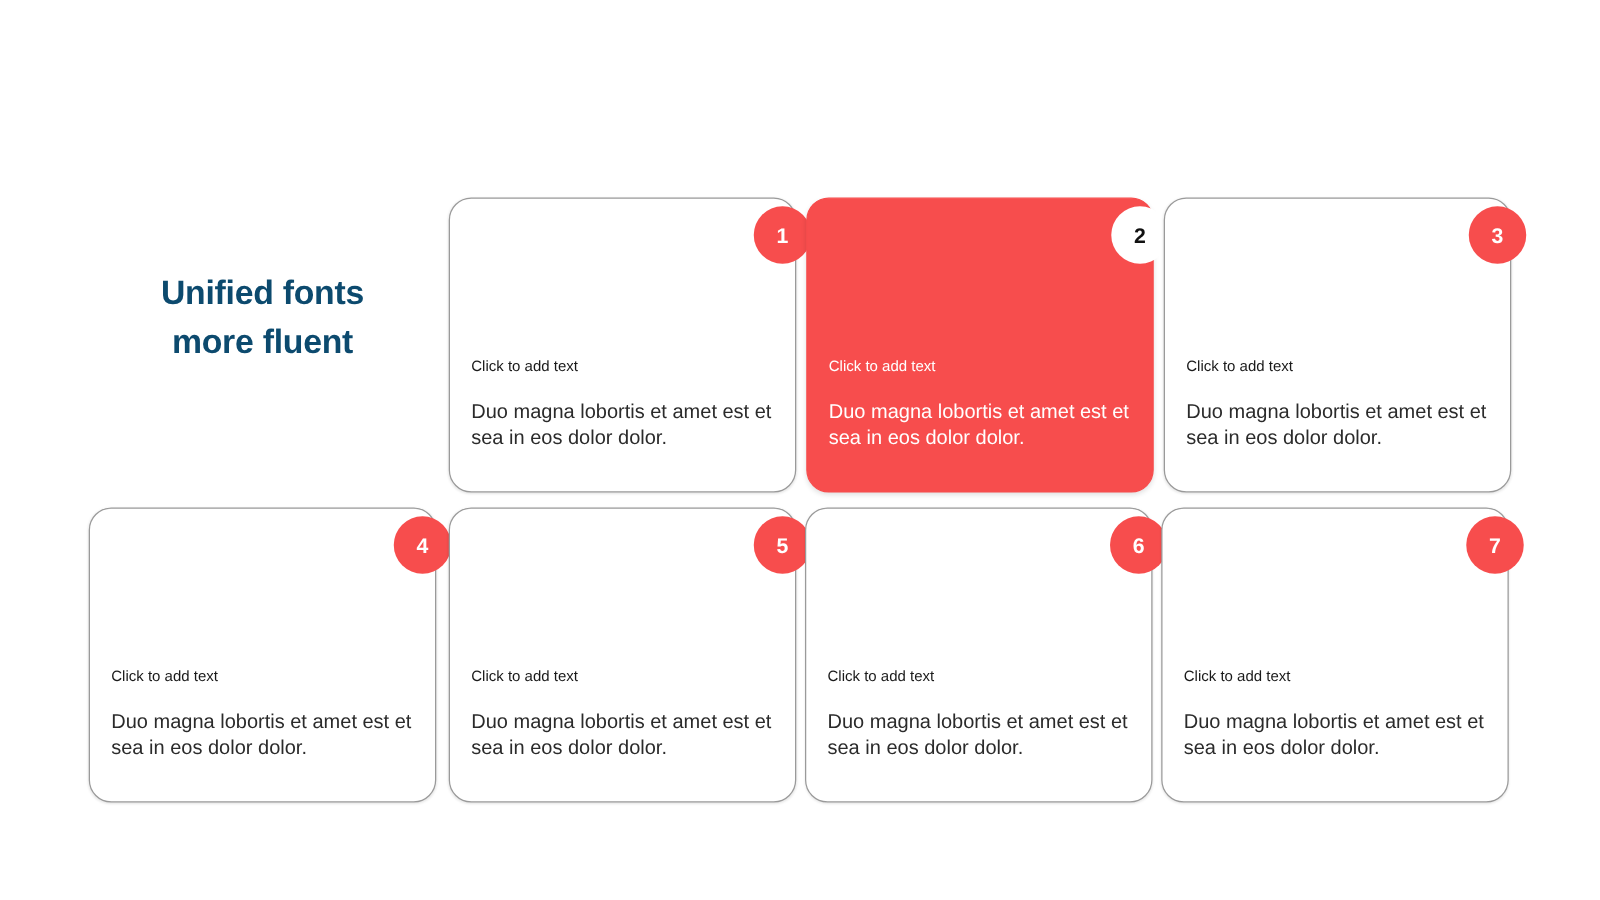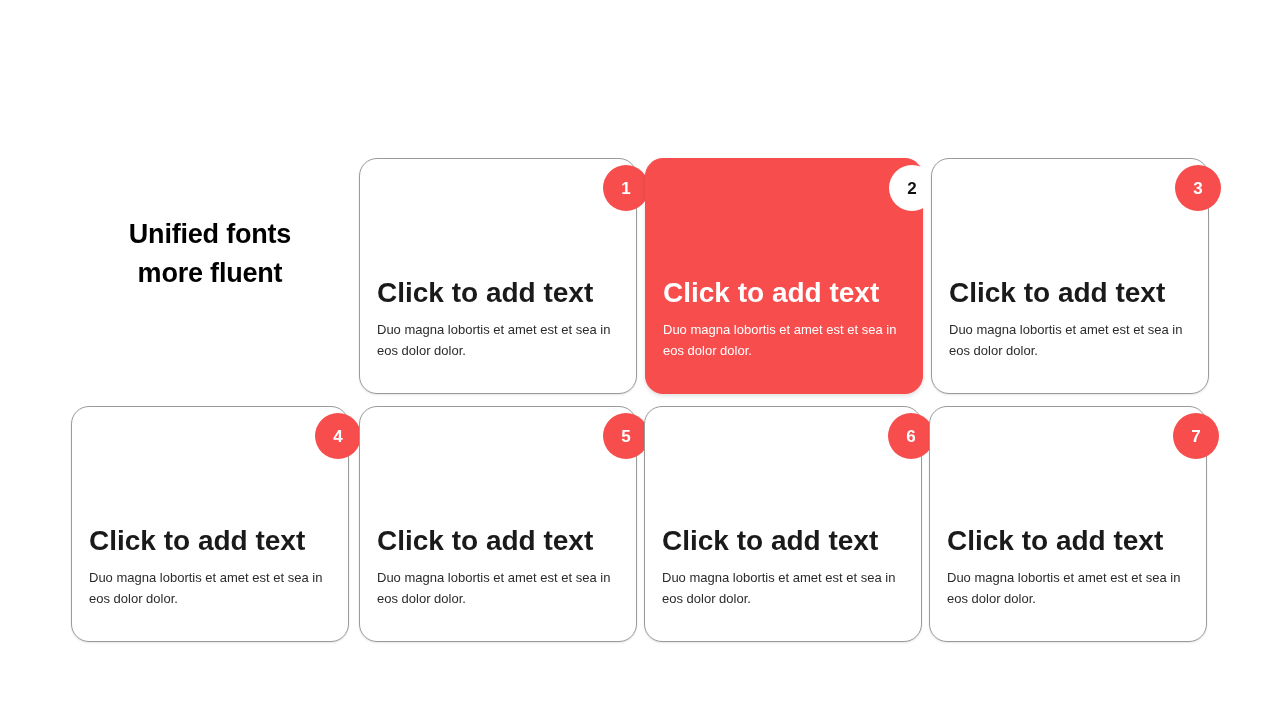--- a/index.html
+++ b/index.html
@@ -31,21 +31,21 @@
     left: 72px;
     top: 215px;
     width: 276px;
     text-align: center;
   }
   #title-block .title-line {
     display: block;
     font-size: 27px;
     font-weight: bold;
     line-height: 39px;
-    color: #000000;
+    color: #0c4a6e;
     letter-spacing: -0.2px;
     white-space: nowrap;
   }
 
   
   .card {
     position: absolute;
     background: #ffffff;
     border: 1px solid #9a9a9a;
     border-radius: 18px;
@@ -58,31 +58,31 @@
   }
 
   .card-body {
     position: absolute;
     left: 17px;
     right: 14px;
     bottom: 32px;
   }
 
   .card-heading {
-    font-size: 28px;
-    font-weight: bold;
+    font-size: 12px;
+    font-weight: normal;
     line-height: 24px;
     color: #1a1a1a;
     margin-bottom: 14px;
     white-space: nowrap;
   }
   .card.highlight .card-heading { color: #ffffff; }
 
   .card-desc {
-    font-size: 13px;
+    font-size: 16px;
     line-height: 21px;
     color: #2b2b2b;
   }
   .card.highlight .card-desc { color: #ffffff; }
 
   
   .badge {
     position: absolute;
     width: 46px;
     height: 46px;

